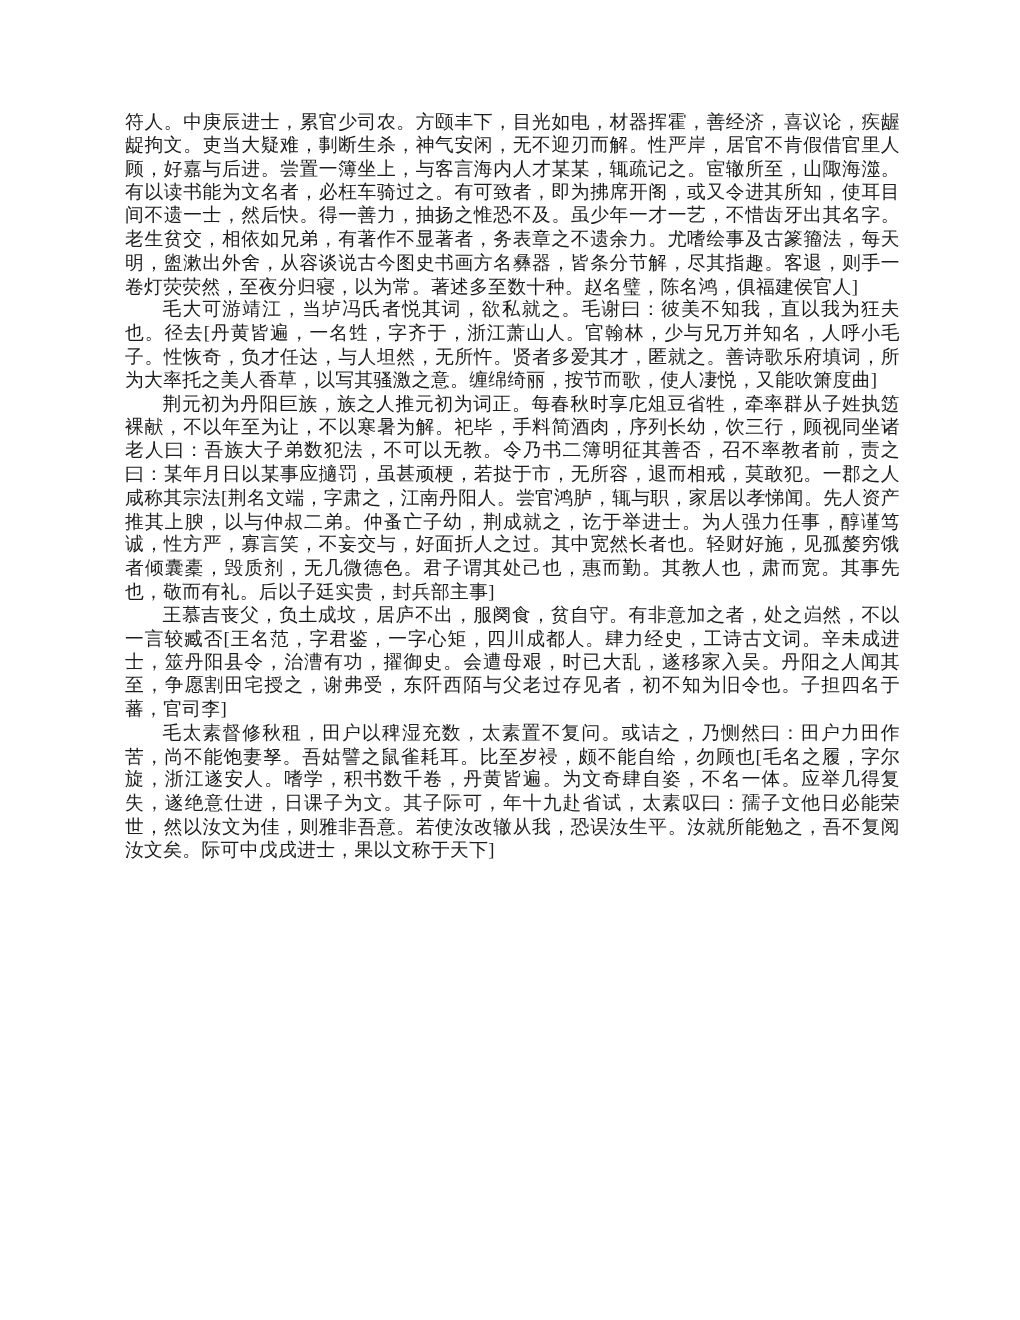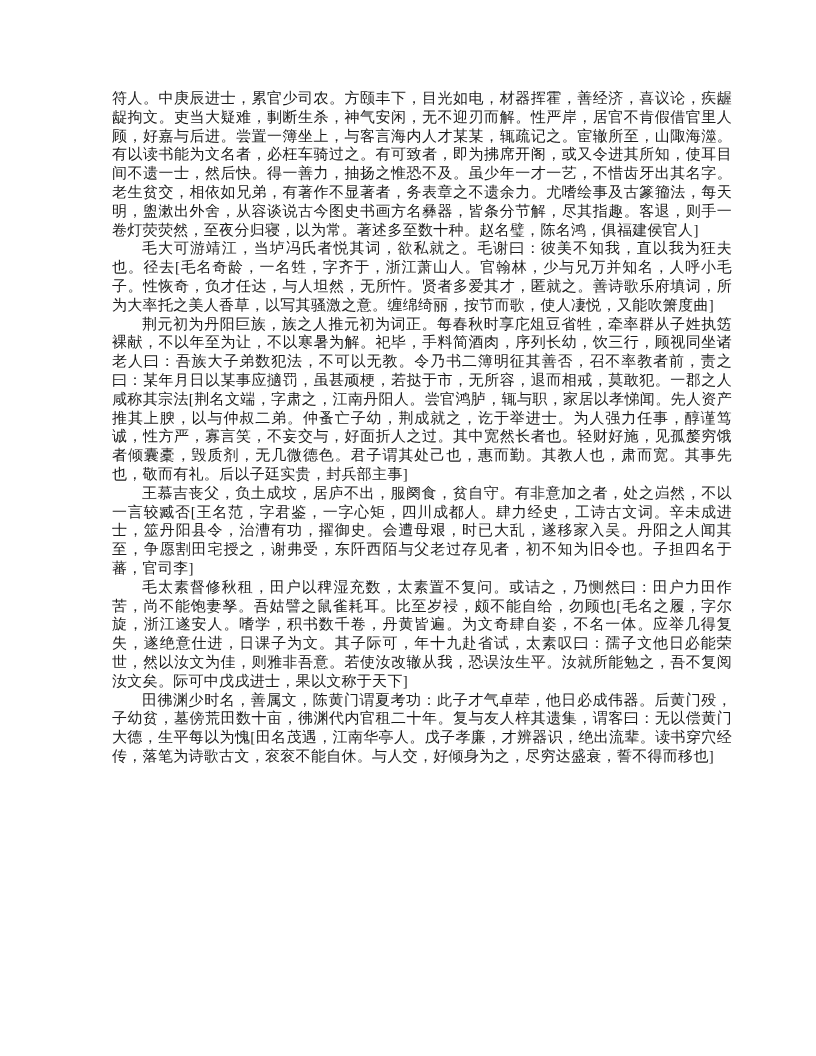--- a/index.html
+++ b/index.html
@@ -10,21 +10,21 @@
   .page {
     position: relative;
     width: 816px;
     height: 1056px;
     background: #ffffff;
     overflow: hidden;
     font-family: "Liberation Serif", "DejaVu Serif", serif;
   }
   .text-block {
     position: absolute;
-    left: 112px;
+    left: 100px;
     top: 89px;
     width: 620px;
     color: #1c1c1c;
   }
   .text-block p {
     margin: 0;
     padding: 0;
     font-size: 15px;
     line-height: 18.8px;
     text-align: justify;
@@ -36,19 +36,18 @@
   .text-block p.continuation {
     text-indent: 0;
   }
 </style>
 </head>
 <body>
 
 <div class="page">
   <div class="text-block">
     <p class="continuation">符人。中庚辰进士，累官少司农。方颐丰下，目光如电，材器挥霍，善经济，喜议论，疾龌龊拘文。吏当大疑难，剚断生杀，神气安闲，无不迎刃而解。性严岸，居官不肯假借官里人顾，好嘉与后进。尝置一簿坐上，与客言海内人才某某，辄疏记之。宦辙所至，山陬海澨。有以读书能为文名者，必枉车骑过之。有可致者，即为拂席开阁，或又令进其所知，使耳目间不遗一士，然后快。得一善力，抽扬之惟恐不及。虽少年一才一艺，不惜齿牙出其名字。老生贫交，相依如兄弟，有著作不显著者，务表章之不遗余力。尤嗜绘事及古篆籀法，每天明，盥漱出外舍，从容谈说古今图史书画方名彝器，皆条分节解，尽其指趣。客退，则手一卷灯荧荧然，至夜分归寝，以为常。著述多至数十种。赵名璧，陈名鸿，俱福建侯官人]</p>
-    <p>毛大可游靖江，当垆冯氏者悦其词，欲私就之。毛谢曰：彼美不知我，直以我为狂夫也。径去[毛名奇龄，一名甡，字齐于，浙江萧山人。官翰林，少与兄万并知名，人呼小毛子。性恢奇，负才任达，与人坦然，无所忤。贤者多爱其才，匿就之。善诗歌乐府填词，所为大率托之美人香草，以写其骚激之意。缠绵绮丽，按节而歌，使人凄悦，又能吹箫度曲]</p>
+    <p>毛大可游靖江，当垆冯氏者悦其词，欲私就之。毛谢曰：彼美不知我，直以我为狂夫也。径去[丹黄皆遍，一名甡，字齐于，浙江萧山人。官翰林，少与兄万并知名，人呼小毛子。性恢奇，负才任达，与人坦然，无所忤。贤者多爱其才，匿就之。善诗歌乐府填词，所为大率托之美人香草，以写其骚激之意。缠绵绮丽，按节而歌，使人凄悦，又能吹箫度曲]</p>
     <p>荆元初为丹阳巨族，族之人推元初为词正。每春秋时享庀俎豆省牲，牵率群从子姓执笾裸献，不以年至为让，不以寒暑为解。祀毕，手料简酒肉，序列长幼，饮三行，顾视同坐诸老人曰：吾族大子弟数犯法，不可以无教。令乃书二簿明征其善否，召不率教者前，责之曰：某年月日以某事应擿罚，虽甚顽梗，若挞于市，无所容，退而相戒，莫敢犯。一郡之人咸称其宗法[荆名文端，字肃之，江南丹阳人。尝官鸿胪，辄与职，家居以孝悌闻。先人资产推其上腴，以与仲叔二弟。仲蚤亡子幼，荆成就之，讫于举进士。为人强力任事，醇谨笃诚，性方严，寡言笑，不妄交与，好面折人之过。其中宽然长者也。轻财好施，见孤嫠穷饿者倾囊橐，毁质剂，无几微德色。君子谓其处己也，惠而勤。其教人也，肃而宽。其事先也，敬而有礼。后以子廷实贵，封兵部主事]</p>
     <p>王慕吉丧父，负土成坟，居庐不出，服阕食，贫自守。有非意加之者，处之岿然，不以一言较臧否[王名范，字君鉴，一字心矩，四川成都人。肆力经史，工诗古文词。辛未成进士，筮丹阳县令，治漕有功，擢御史。会遭母艰，时已大乱，遂移家入吴。丹阳之人闻其至，争愿割田宅授之，谢弗受，东阡西陌与父老过存见者，初不知为旧令也。子担四名于蕃，官司李]</p>
     <p>毛太素督修秋租，田户以稗湿充数，太素置不复问。或诘之，乃恻然曰：田户力田作苦，尚不能饱妻孥。吾姑譬之鼠雀耗耳。比至岁祲，颇不能自给，勿顾也[毛名之履，字尔旋，浙江遂安人。嗜学，积书数千卷，丹黄皆遍。为文奇肆自姿，不名一体。应举几得复失，遂绝意仕进，日课子为文。其子际可，年十九赴省试，太素叹曰：孺子文他日必能荣世，然以汝文为佳，则雅非吾意。若使汝改辙从我，恐误汝生平。汝就所能勉之，吾不复阅汝文矣。际可中戊戌进士，果以文称于天下]</p>
-    <p>田彿渊少时名，善属文，陈黄门谓夏考功：此子才气卓荦，他日必成伟器。后黄门殁，子幼贫，墓傍荒田数十亩，彿渊代内官租二十年。复与友人梓其遗集，谓客曰：无以偿黄门大德，生平每以为愧[田名茂遇，江南华亭人。戊子孝廉，才辨器识，绝出流辈。读书穿穴经传，落笔为诗歌古文，衮衮不能自休。与人交，好倾身为之，尽穷达盛衰，誓不得而移也]</p>
   </div>
 </div>
 
 </body></html>

